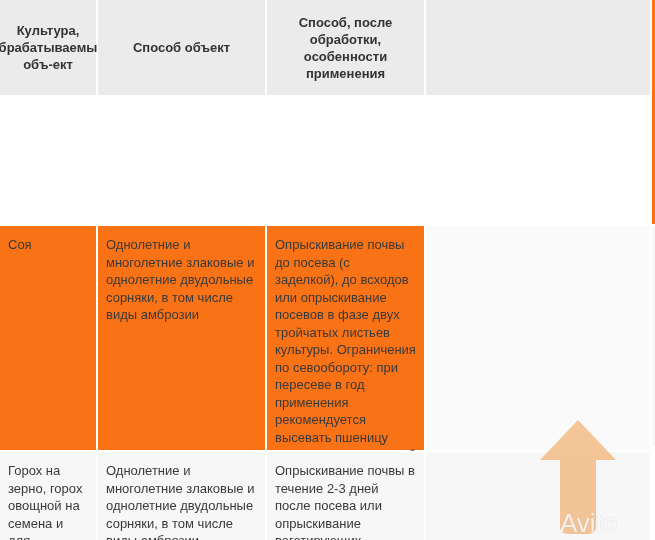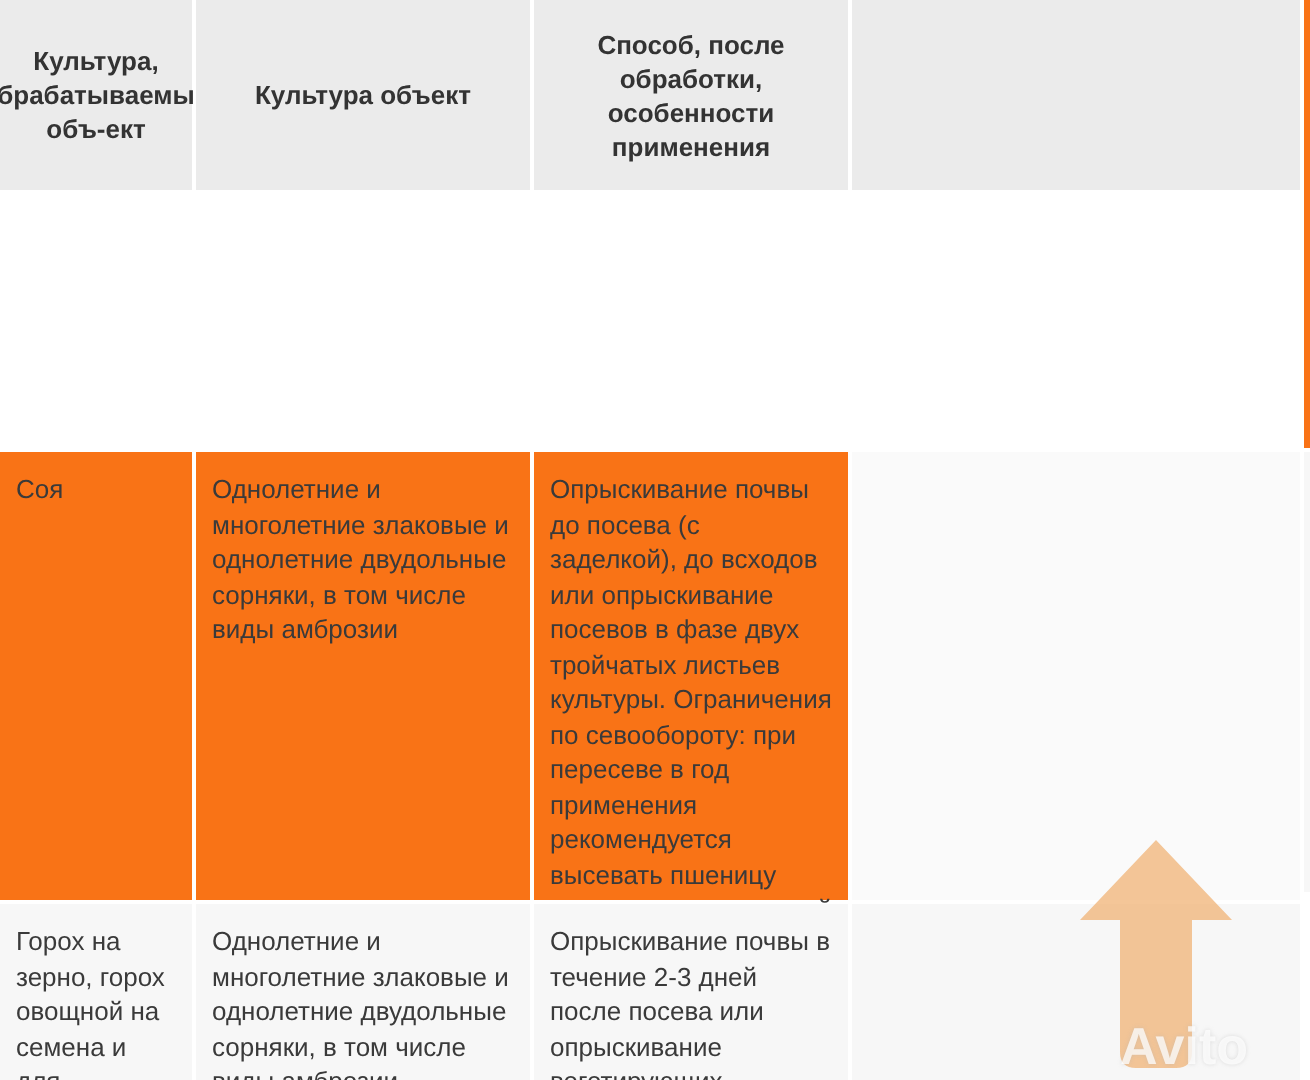--- a/index.html
+++ b/index.html
@@ -42,31 +42,31 @@
   .td.center { text-align: center; }
   .row { display: contents; }
   .edge { background: #f0f0f0; }
   .row1 .edge { background: #fafafa; }
   .watermark-arrow {
     position: absolute; left: 538px; top: 418px;
     width: 80px; height: 122px; pointer-events: none;
   }
   .watermark-text {
     position: absolute; left: 560px; top: 508px;
-    font-size: 26px; font-weight: bold; color: rgba(255,255,255,0.75);
+    font-size: 26px; font-weight: normal; color: rgba(255,255,255,0.75);
     text-shadow: 0 0 2px rgba(180,180,180,0.4);
     pointer-events: none;
   }
 </style>
 </head>
 <body>
 
 <div class="tbl">
   <div class="th">Культура, обрабатываемый объ-ект</div>
-  <div class="th">Культура объект</div>
+  <div class="th">Способ объект</div>
   <div class="th">Способ, после обработки, особенности применения</div>
   <div class="th" style="padding:0;"></div>
 
   <div class="row row1">
     <div class="td center">0,5-0,8</div>
     <div class="td">Соя</div>
     <div class="td">Однолетние и многолетние злаковые и однолетние двудольные сорняки, в том числе виды амброзии</div>
     <div class="td">Опрыскивание почвы до посева (с заделкой), до всходов или опрыскивание посевов в фазе двух тройчатых листьев культуры. Ограничения по севообороту: при пересеве в год применения рекомендуется высевать пшеницу озимую, на следующий год – кукурузу, яровые и озимые зерновые, через два года – все культуры без ограничений. Расход рабочей жидкости – 200-300 л/га</div>
     <div class="td edge"></div>
   </div>

